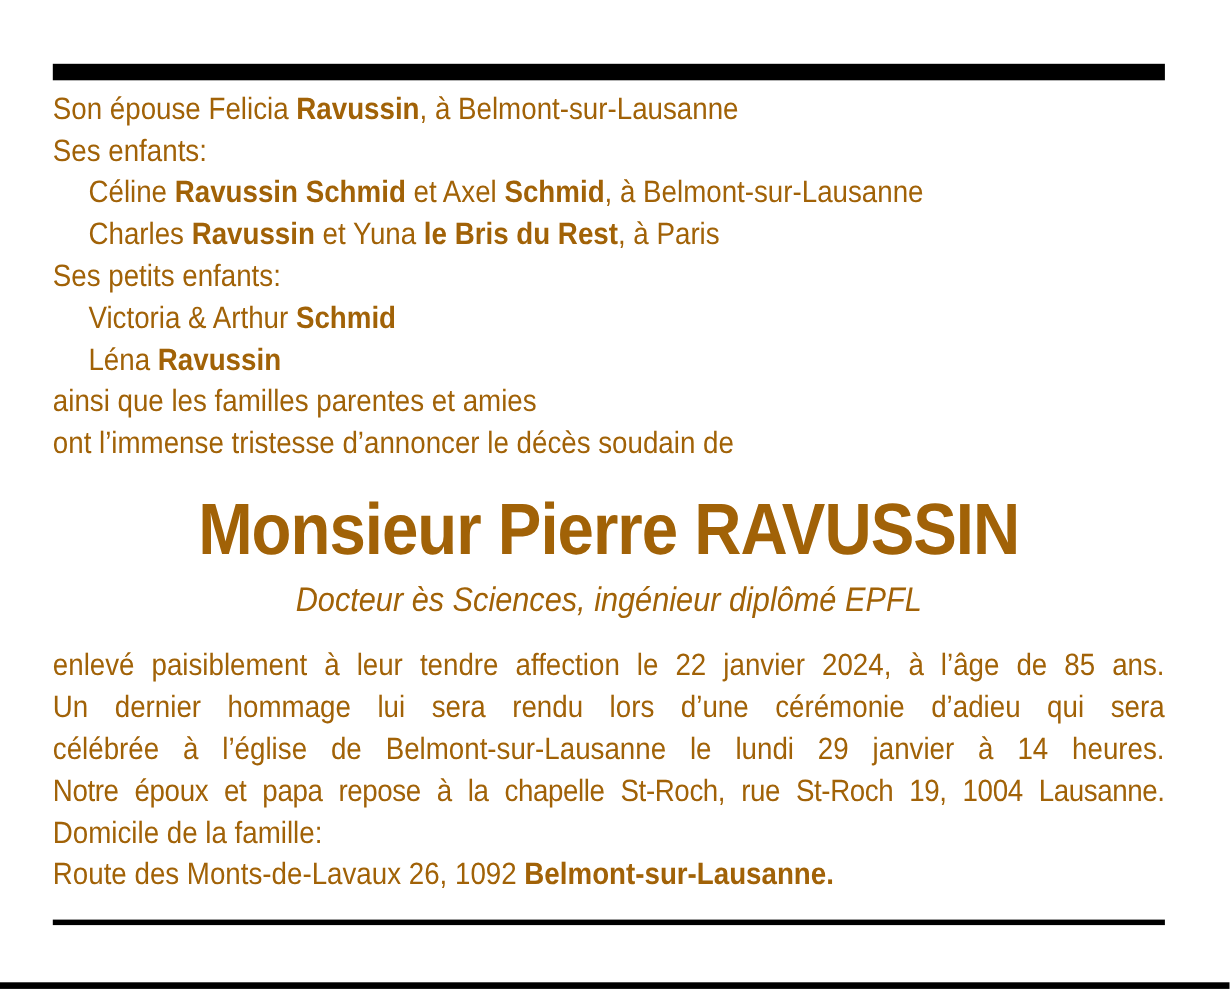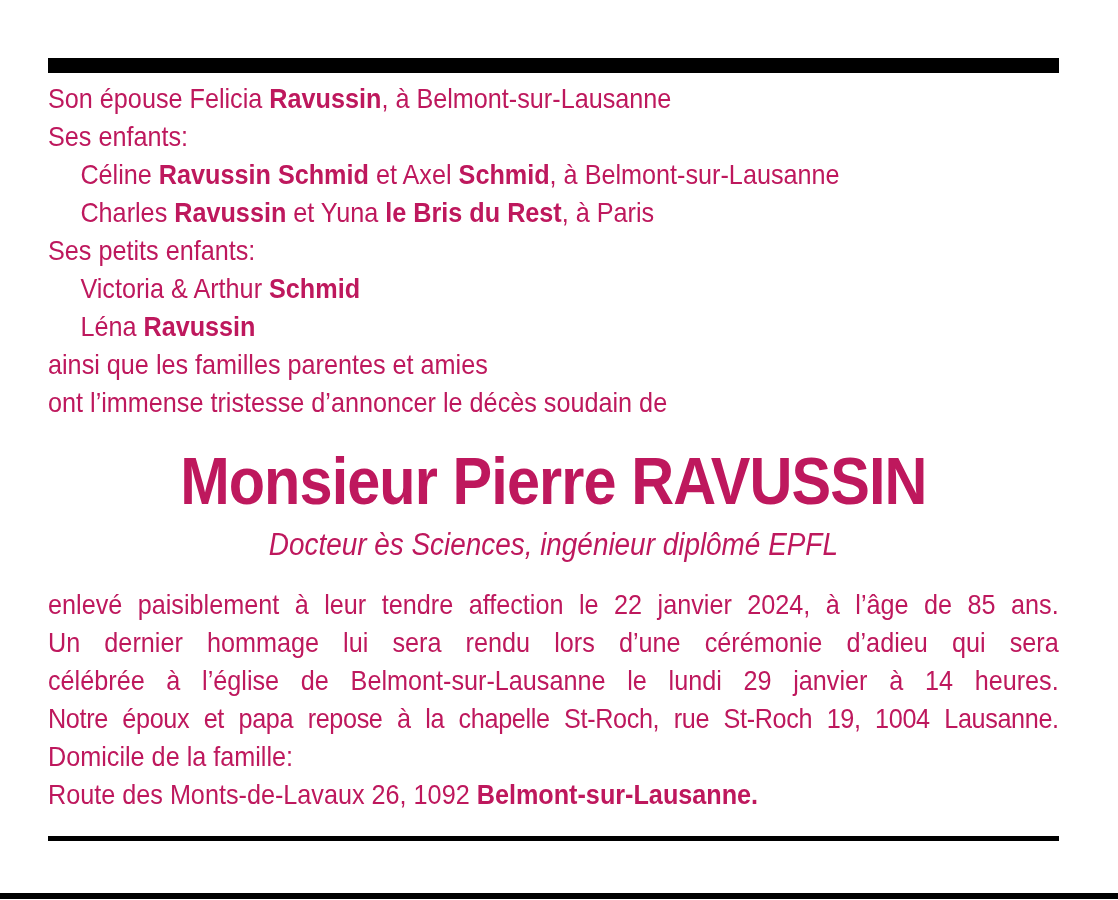--- a/index.html
+++ b/index.html
@@ -7,21 +7,21 @@
     padding: 0;
     background: #ffffff;
   }
   .page {
     position: relative;
     width: 1118px;
     height: 900px;
     background: #ffffff;
     overflow: hidden;
     font-family: "Liberation Sans", sans-serif;
-    color: #be185d;
+    color: #a16207;
   }
   .top-bar {
     position: absolute;
     left: 48px;
     top: 58px;
     width: 1011px;
     height: 15px;
     background: #000000;
   }
   .content {

